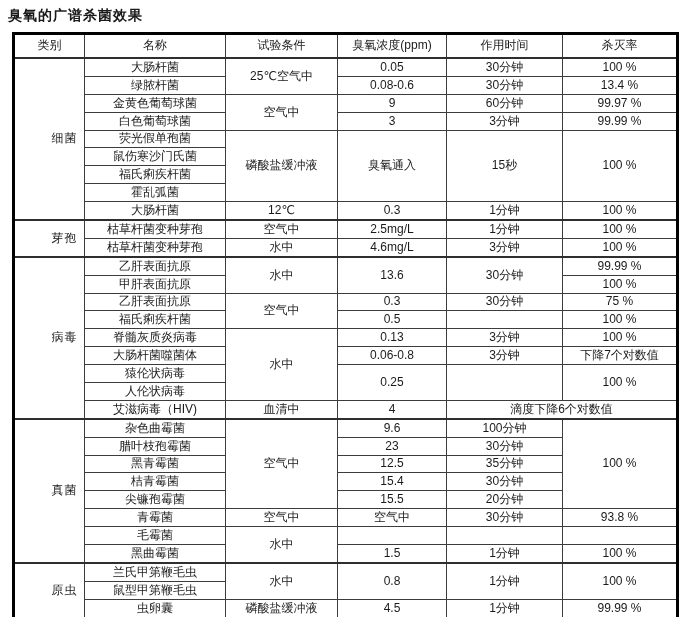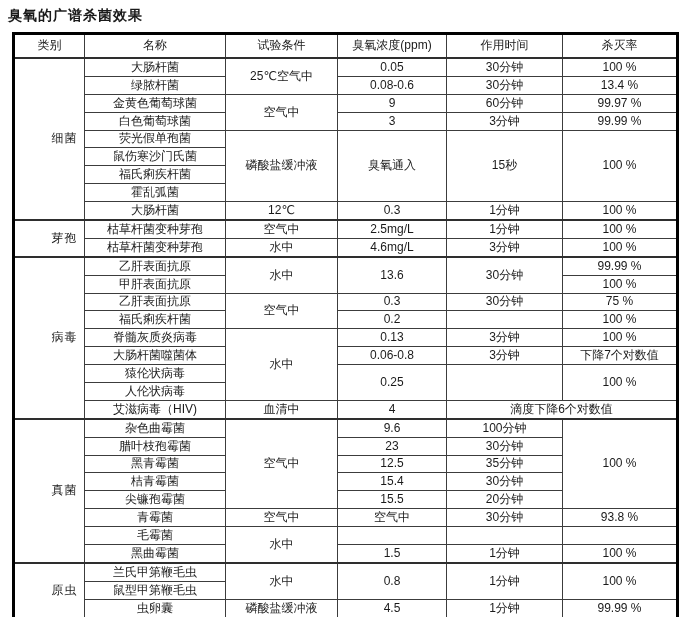--- a/index.html
+++ b/index.html
@@ -154,21 +154,21 @@
         </tr>
         <tr>
           <td>乙肝表面抗原</td>
           <td rowspan="2">空气中</td>
           <td>0.3</td>
           <td>30分钟</td>
           <td>75 %</td>
         </tr>
         <tr>
           <td>福氏痢疾杆菌</td>
-          <td>0.2</td>
+          <td>0.5</td>
           <td></td>
           <td>100 %</td>
         </tr>
         <tr>
           <td>脊髓灰质炎病毒</td>
           <td rowspan="4">水中</td>
           <td>0.13</td>
           <td>3分钟</td>
           <td>100 %</td>
         </tr>

